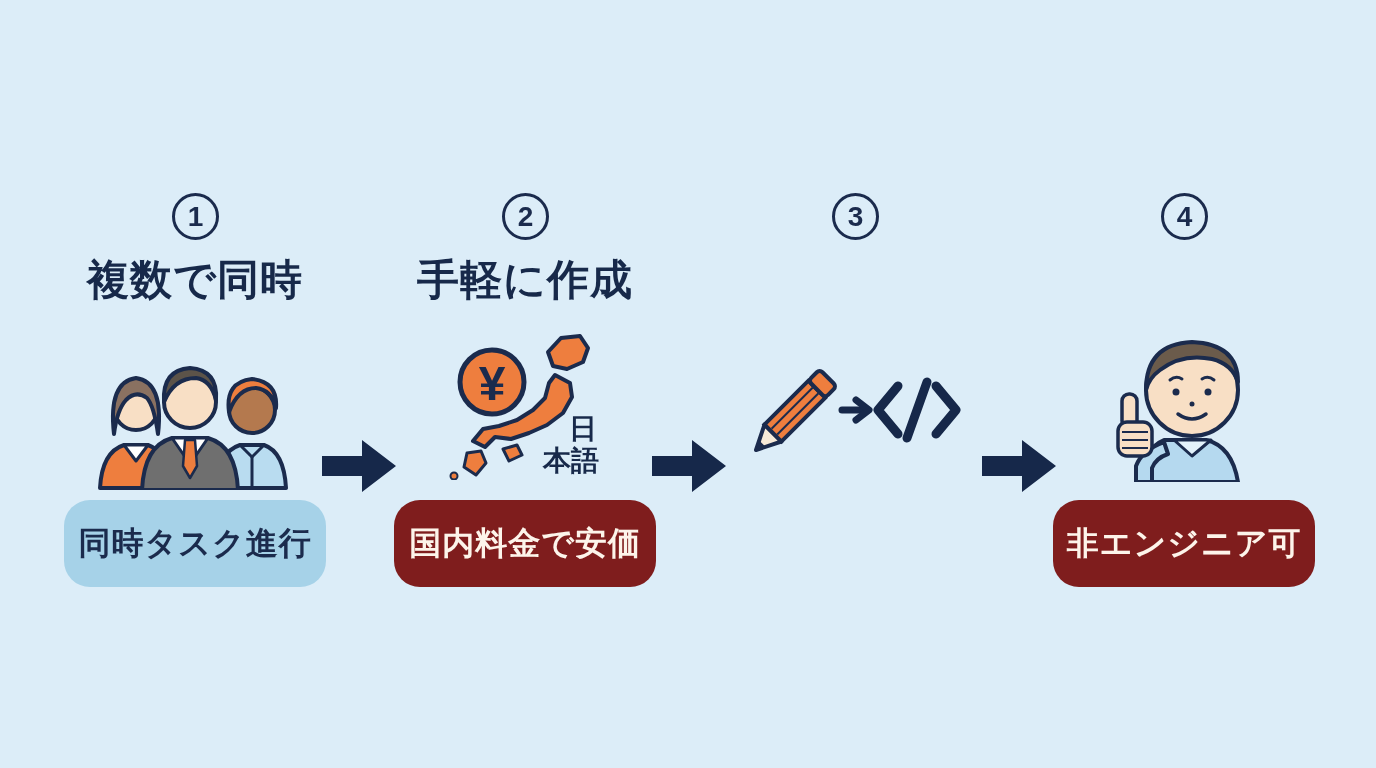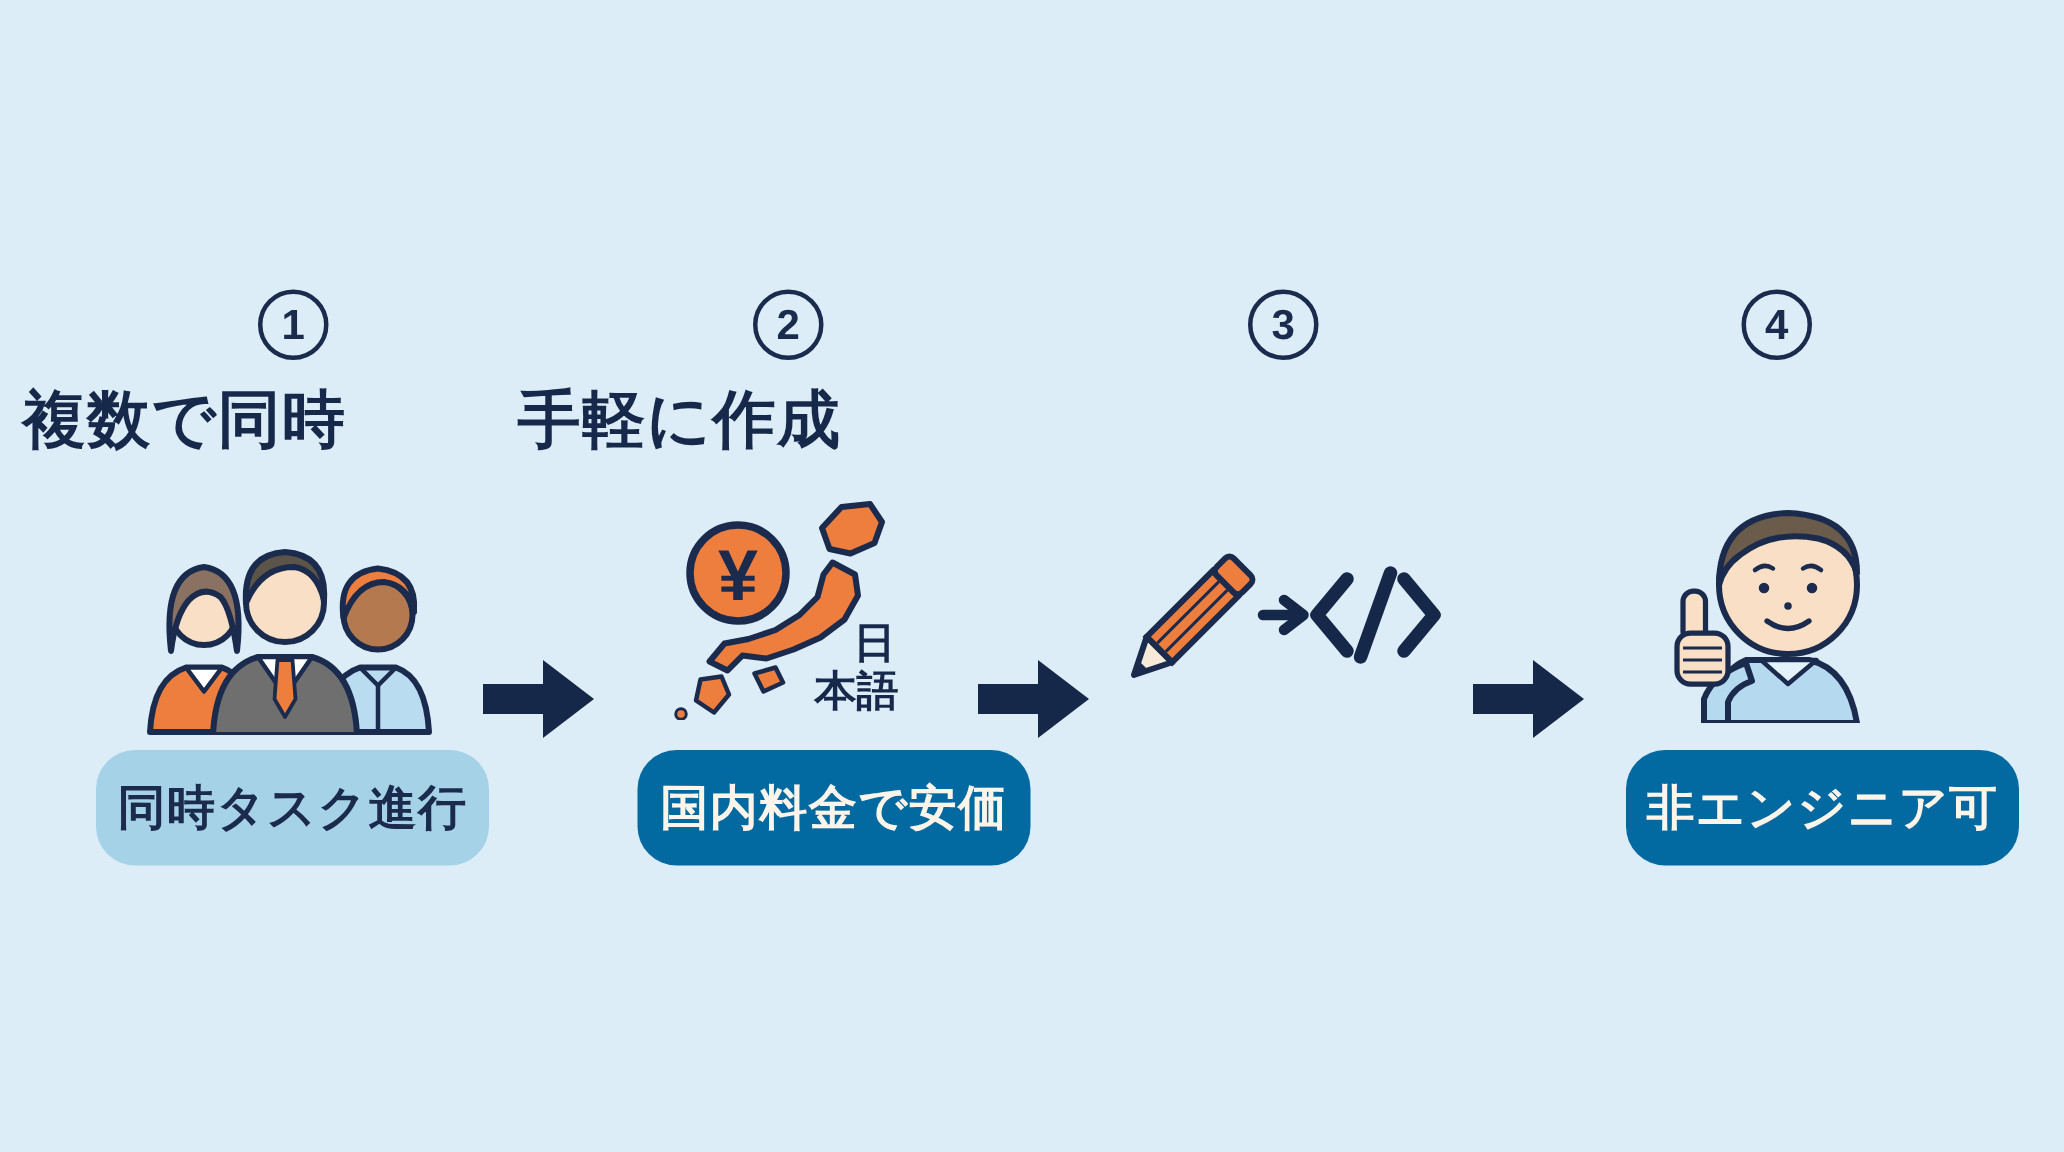--- a/index.html
+++ b/index.html
@@ -26,46 +26,46 @@
     font-weight: bold;
     display: flex;
     align-items: center;
     justify-content: center;
   }
 
   .title {
     position: absolute;
     top: 252px;
     width: 360px;
-    text-align: left;
+    text-align: center;
     font-size: 42px;
     font-weight: bold;
     color: #17294a;
     letter-spacing: 1px;
     white-space: nowrap;
   }
 
   .icon { position: absolute; }
 
   .badge {
     position: absolute;
     top: 500px;
     width: 262px;
-    height: 77px;
+    height: 87px;
     border-radius: 26px;
     display: flex;
     align-items: center;
     justify-content: center;
     font-size: 32px;
     font-weight: bold;
     letter-spacing: 1px;
     white-space: nowrap;
   }
   .badge-light-blue { background: #a6d2e8; color: #1b2b4d; }
-  .badge-orange     { background: #0369a1; color: #fdf4ea; margin-left: 31px; }
+  .badge-orange     { background: #7f1d1d; color: #fdf4ea; }
 
   .arrow { position: absolute; top: 437px; }
 </style>
 </head>
 <body>
 
 <div class="canvas">
 
   <div class="num-circle" style="left:172px">
     <span>1</span>

